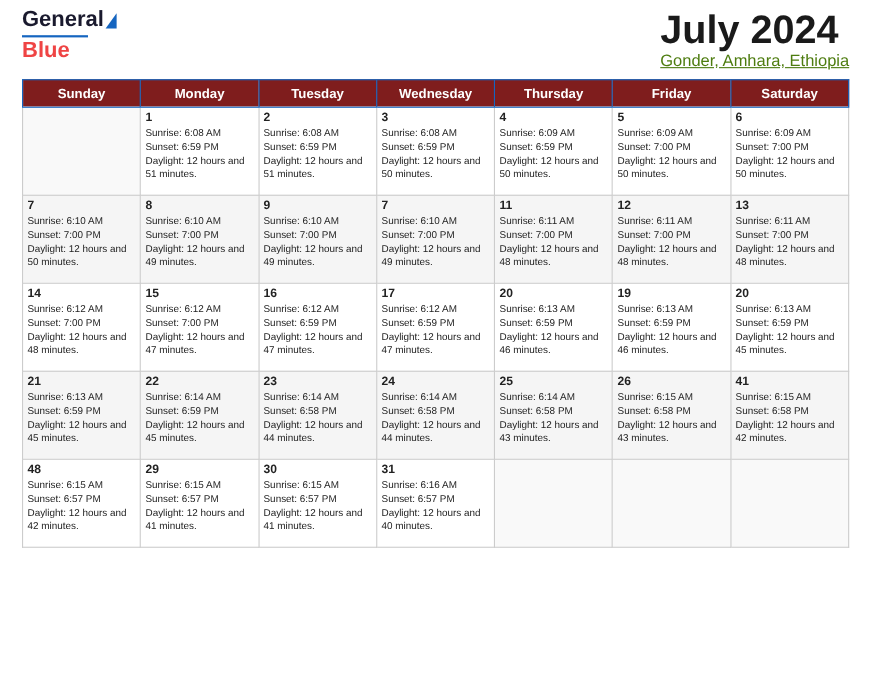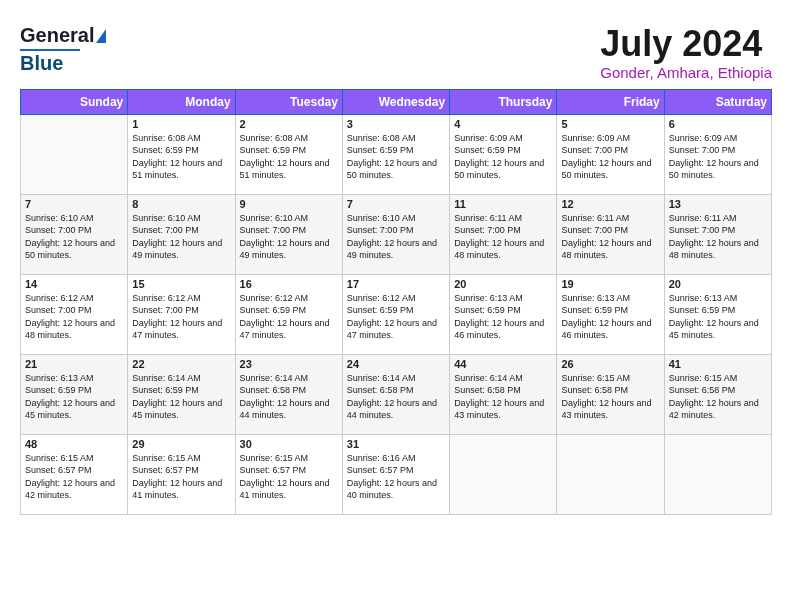--- a/index.html
+++ b/index.html
@@ -6,21 +6,21 @@
     body {
       font-family: Arial, sans-serif;
       background: #fff;
       width: 792px;
       height: 612px;
       overflow: hidden;
     }
     .page {
       width: 792px;
       height: 612px;
-      padding: 24px 20px 10px 20px;
+      padding: 7px 20px 10px 20px;
       background: #fff;
     }
     .header {
       display: flex;
       justify-content: space-between;
       align-items: flex-start;
       margin-bottom: 8px;
     }
     .logo {
       display: flex;
@@ -45,34 +45,35 @@
     .title-block {
     }
     .month-title {
       font-size: 36px;
       font-weight: bold;
       color: #1a1a1a;
       line-height: 1.1;
     }
     .location {
       font-size: 15px;
-      color: #a21caf;
+      color: #4d7c0f;
+      text-decoration: underline;
     }
     table {
       width: 100%;
       border-collapse: collapse;
       table-layout: fixed;
     }
     thead tr th {
-      background: #8b5cf6;
+      background: #7f1d1d;
       color: #fff;
       font-size: 12px;
       font-weight: bold;
       padding: 5px 4px;
-      text-align: right;
+      text-align: center;
       border: 1px solid #1565c0;
     }
     tbody tr td {
       border: 1px solid #ccc;
       vertical-align: top;
       padding: 3px 4px;
       font-size: 9.5px;
       color: #222;
       height: 80px;
     }
@@ -101,21 +102,21 @@
 <body>
 
 <div class="page">
   <div class="header">
     <div class="logo">
       <div style="display:flex;align-items:center;">
         <span style="font-size:20px;font-weight:bold;color:#1a1a2e;">General</span>
         <span class="logo-triangle"></span>
       </div>
       <div class="logo-line"></div>
-      <span style="font-size:20px;font-weight:bold;color:#0c4a6e;margin-top:1px;">Blue</span>
+      <span style="font-size:20px;font-weight:bold;color:#ef4444;margin-top:1px;">Blue</span>
     </div>
     <div class="title-block">
       <div class="month-title">July 2024</div>
       <div class="location">Gonder, Amhara, Ethiopia</div>
     </div>
   </div>
 
   <table>
     <thead>
       <tr>
@@ -323,21 +324,21 @@
       </td>
           <td>
         <span class="day-number">24</span>
         <div class="day-info">
           <div>Sunrise: 6:14 AM</div>
           <div>Sunset: 6:58 PM</div>
           <div>Daylight: 12 hours and 44 minutes.</div>
         </div>
       </td>
           <td>
-        <span class="day-number">44</span>
+        <span class="day-number">25</span>
         <div class="day-info">
           <div>Sunrise: 6:14 AM</div>
           <div>Sunset: 6:58 PM</div>
           <div>Daylight: 12 hours and 43 minutes.</div>
         </div>
       </td>
           <td>
         <span class="day-number">26</span>
         <div class="day-info">
           <div>Sunrise: 6:15 AM</div>

